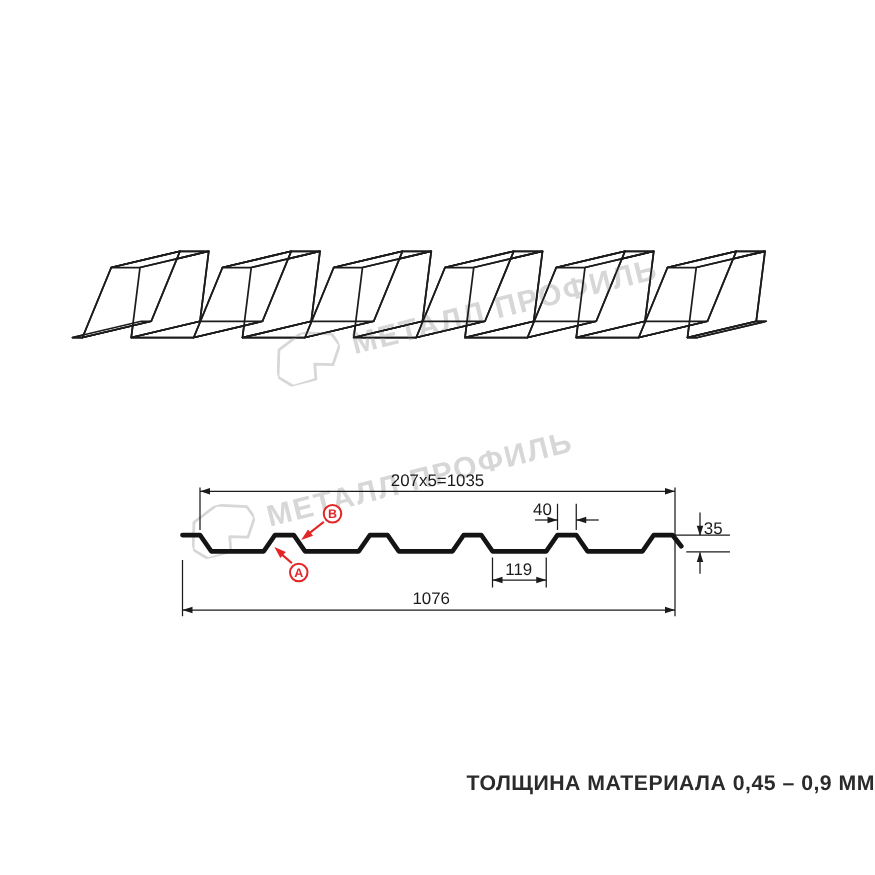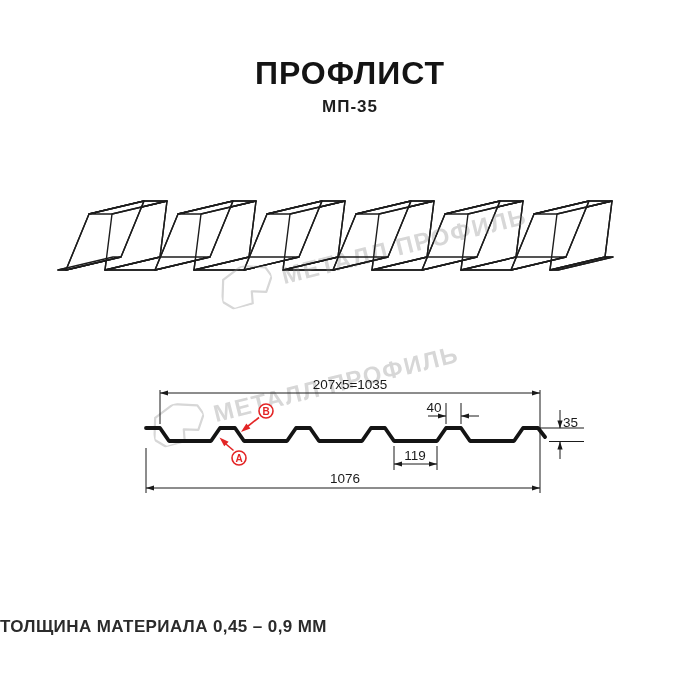--- a/index.html
+++ b/index.html
@@ -4,21 +4,21 @@
 <style>
   html,body{margin:0;padding:0;background:#fff;}
   .stage{
     position:relative;width:700px;height:700px;background:#ffffff;overflow:hidden;
     font-family:"Liberation Sans",sans-serif;
   }
   .header{position:absolute;top:57px;left:0;right:0;text-align:center;z-index:4;}
   .title{font-size:32px;line-height:1;font-weight:800;letter-spacing:1px;color:#141414;}
   .subtitle{margin-top:9px;font-size:17px;line-height:1;font-weight:600;letter-spacing:1px;color:#1e1e1e;}
   .footer{
-    position:absolute;top:617px;left:0;width:100%;text-align:left;z-index:4;
+    position:absolute;top:617px;left:0;width:100%;text-align:right;z-index:4;
     font-size:17px;font-weight:600;letter-spacing:0.4px;color:#2b2b2b;
   }
   .wm{
     position:absolute;display:flex;align-items:center;white-space:nowrap;z-index:2;
     transform:rotate(-14deg);transform-origin:left center;pointer-events:none;
   }
   .wm-text{
     margin-left:10px;font-size:24px;font-weight:700;letter-spacing:1.5px;color:#d7d7d7;
   }
   .wm1{left:220px;top:272px;}
@@ -29,24 +29,20 @@
   svg{font-family:"Liberation Sans",sans-serif;}
   .dimline{stroke:#1b1b1b;stroke-width:1;fill:none;}
   .dimtext{font-size:13.5px;fill:#1b1b1b;}
   .arrow{fill:#1b1b1b;stroke:none;}
 </style>
 </head>
 <body>
 
 <div class="stage">
 
-  <div class="header">
-    <div class="title">ПРОФЛИСТ</div>
-    <div class="subtitle">МП-35</div>
-  </div>
 
   <svg id="svg-base" class="layer" width="700" height="700" viewBox="0 0 700 700">
     <g id="sheet3d-base">
         <polygon points="58,270 66,270 121,257 113,257" fill="#ffffff" stroke="#1c1c1c" stroke-width="1.4" stroke-linejoin="round"></polygon>
         <polygon points="105,270 155,270 210,257 160,257" fill="#ffffff" stroke="#1c1c1c" stroke-width="1.4" stroke-linejoin="round"></polygon>
         <polygon points="194,270 244,270 299,257 249,257" fill="#ffffff" stroke="#1c1c1c" stroke-width="1.4" stroke-linejoin="round"></polygon>
         <polygon points="283,270 333,270 388,257 338,257" fill="#ffffff" stroke="#1c1c1c" stroke-width="1.4" stroke-linejoin="round"></polygon>
         <polygon points="372,270 422,270 477,257 427,257" fill="#ffffff" stroke="#1c1c1c" stroke-width="1.4" stroke-linejoin="round"></polygon>
         <polygon points="461,270 511,270 566,257 516,257" fill="#ffffff" stroke="#1c1c1c" stroke-width="1.4" stroke-linejoin="round"></polygon>
         <polygon points="550,270 558,270 613,257 605,257" fill="#ffffff" stroke="#1c1c1c" stroke-width="1.4" stroke-linejoin="round"></polygon>

